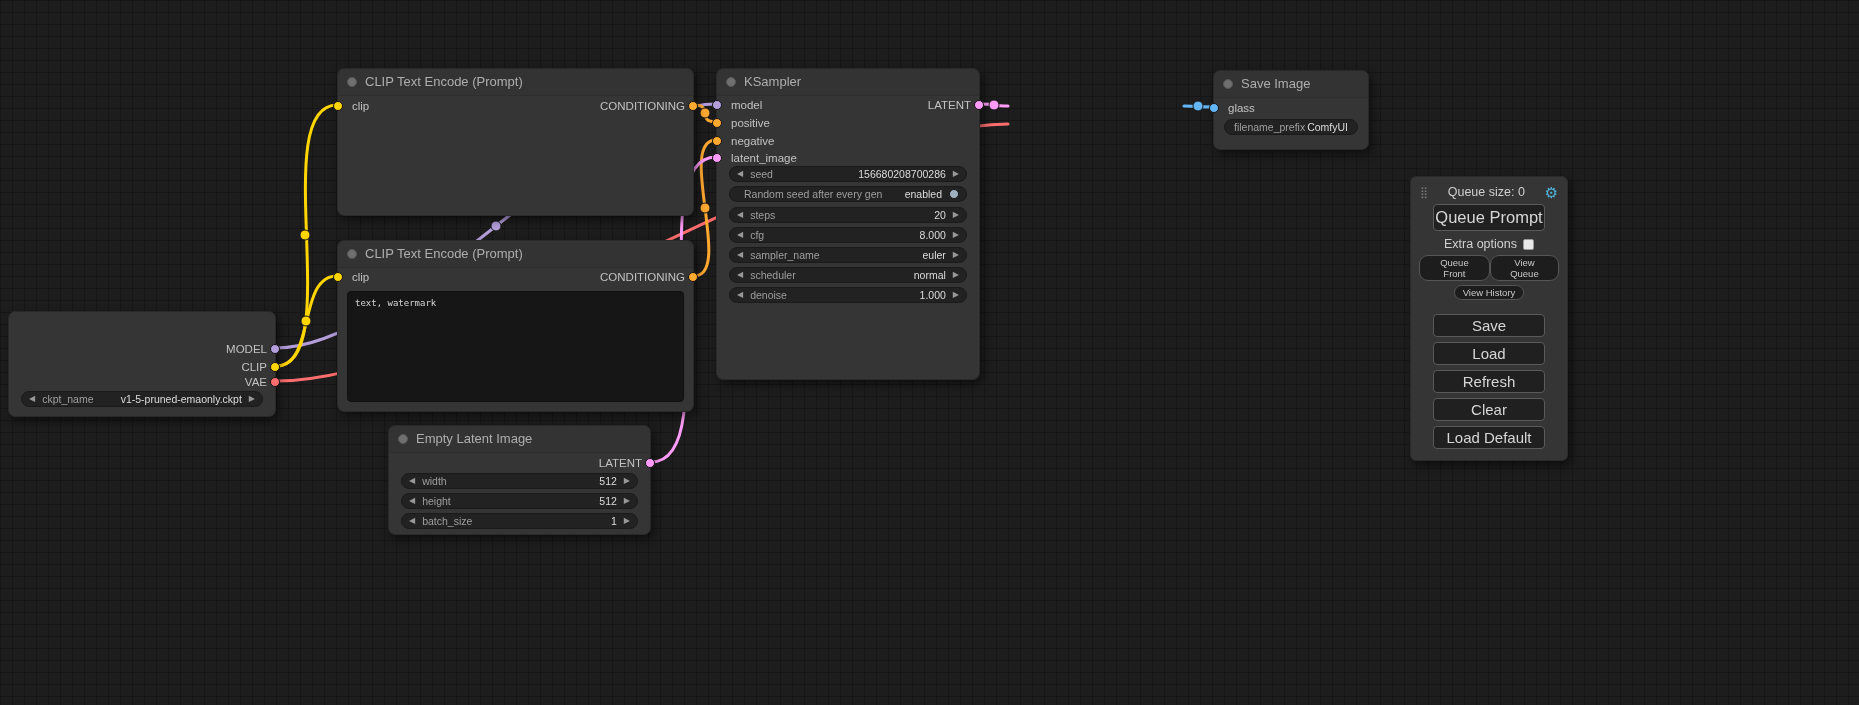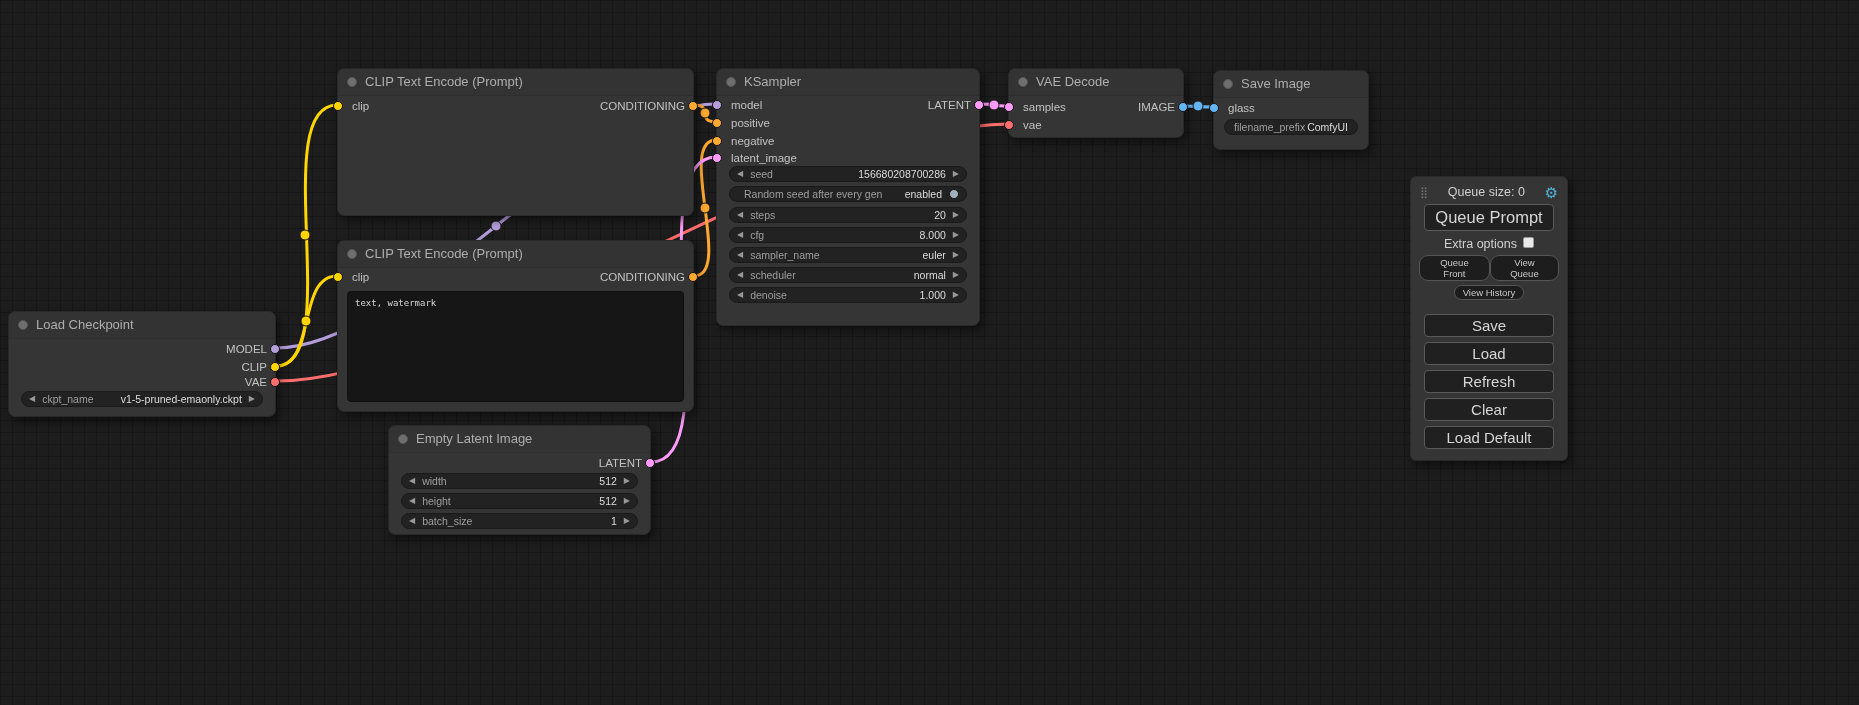--- a/index.html
+++ b/index.html
@@ -40,25 +40,25 @@
         font-family:"DejaVu Sans Mono",monospace;font-size:9px;line-height:1.5;
         padding:5px 7px;white-space:pre-wrap;overflow:hidden;}
   
   .menu{position:absolute;left:1410px;top:176px;width:158px;background:#353535;border:1px solid #2b2b2b;
         border-radius:6px;box-shadow:3px 4px 10px rgba(0,0,0,.55);z-index:4;
         padding:5px 7px 11px;box-sizing:border-box;}
   .menu-header{display:flex;align-items:center;justify-content:space-between;color:#cfcfcf;
         font-size:12.5px;height:20px;padding:0 2px;}
   .drag-handle{color:#787878;font-size:11px;cursor:move;}
   .gear{color:#4fb3d9;font-size:15px;cursor:pointer;line-height:15px;}
-  .btn{display:block;width:130px;margin:5px auto 0;background:#202020;border:1px solid #5a5a5a;
+  .btn{display:block;width:112px;margin:5px auto 0;background:#202020;border:1px solid #5a5a5a;
         border-radius:4px;color:#d6d6d6;font-size:15px;text-align:center;padding:2px 0;
         cursor:pointer;font-family:"Liberation Sans",sans-serif;}
   .btn.queue{font-size:16.5px;padding:3px 0;margin-top:2px;}
-  .extra{display:flex;justify-content:center;gap:6px;color:#d0d0d0;
+  .extra{display:flex;align-items:center;justify-content:center;gap:6px;color:#d0d0d0;
         font-size:12.5px;margin-top:6px;}
   .checkbox{width:11px;height:11px;background:#e9e9e9;border:1px solid #9a9a9a;border-radius:2px;
         box-sizing:border-box;cursor:pointer;}
   .small-row{display:flex;justify-content:space-between;margin:4px 1px 0;}
   .btn-small{background:#1d1d1d;border:1px solid #555;border-radius:9px;color:#c9c9c9;
         font-size:9.5px;padding:1px 8px;cursor:pointer;font-family:"Liberation Sans",sans-serif;}
   .center-row{display:flex;justify-content:center;margin-top:4px;}
   .gap{height:9px;}
 </style>
 </head>
@@ -84,24 +84,20 @@
       <circle cx="306" cy="321" r="5" fill="#FFD500"></circle>
       <circle cx="705" cy="113" r="5" fill="#FFA931"></circle>
       <circle cx="705" cy="208" r="5" fill="#FFA931"></circle>
       <circle cx="684" cy="310" r="5" fill="#FF9CF9"></circle>
       <circle cx="994" cy="105" r="5" fill="#FF9CF9"></circle>
       <circle cx="1198" cy="106" r="5" fill="#64B5F6"></circle>
     </g>
   </svg>
 
   <div class="node" style="left:8px;top:311px;width:268px;height:106px;">
-    <div class="node-title">
-      <span class="title-dot"></span>
-      <span>Load Checkpoint</span>
-    </div>
     <div class="slot out" style="top:29px">MODEL</div>
     <div class="slot out" style="top:47px">CLIP</div>
     <div class="slot out" style="top:62px">VAE</div>
     <span class="dot out" style="top: 32px; background: rgb(179, 157, 219);"></span>
     <span class="dot out" style="top: 50px; background: rgb(255, 213, 0);"></span>
     <span class="dot out" style="top: 65px; background: rgb(255, 110, 110);"></span>
     <div class="widget" style="top:79px">
       <span class="warrow">◀</span>
       <span class="wlabel">ckpt_name</span>
       <span class="wvalue">v1-5-pruned-emaonly.ckpt</span>
@@ -152,21 +148,21 @@
       <span class="warrow">▶</span>
     </div>
     <div class="widget" style="top:87px">
       <span class="warrow">◀</span>
       <span class="wlabel">batch_size</span>
       <span class="wvalue">1</span>
       <span class="warrow">▶</span>
     </div>
   </div>
 
-  <div class="node" style="left:716px;top:68px;width:264px;height:258px;">
+  <div class="node" style="left:716px;top:68px;width:264px;height:312px;">
     <div class="node-title">
       <span class="title-dot"></span>
       <span>KSampler</span>
     </div>
     <div class="slot in" style="top:28px">model</div>
     <div class="slot in" style="top:46px">positive</div>
     <div class="slot in" style="top:64px">negative</div>
     <div class="slot in" style="top:81px">latent_image</div>
     <div class="slot out" style="top:28px">LATENT</div>
     <span class="dot in" style="top: 31px; background: rgb(179, 157, 219);"></span>
@@ -211,32 +207,20 @@
       <span class="warrow">▶</span>
     </div>
     <div class="widget" style="top:218px">
       <span class="warrow">◀</span>
       <span class="wlabel">denoise</span>
       <span class="wvalue">1.000</span>
       <span class="warrow">▶</span>
     </div>
   </div>
 
-  <div class="node" style="left:1008px;top:68px;width:176px;height:70px;">
-    <div class="node-title">
-      <span class="title-dot"></span>
-      <span>VAE Decode</span>
-    </div>
-    <div class="slot in" style="top:30px">samples</div>
-    <div class="slot in" style="top:48px">vae</div>
-    <div class="slot out" style="top:30px">IMAGE</div>
-    <span class="dot in" style="top: 33px; background: rgb(255, 156, 249);"></span>
-    <span class="dot in" style="top: 51px; background: rgb(255, 110, 110);"></span>
-    <span class="dot out" style="top: 33px; background: rgb(100, 181, 246);"></span>
-  </div>
 
   <div class="node" style="left:1213px;top:70px;width:156px;height:80px;">
     <div class="node-title">
       <span class="title-dot"></span>
       <span>Save Image</span>
     </div>
     <div class="slot in" style="top:29px">glass</div>
     <span class="dot in" style="top: 32px; background: rgb(100, 181, 246);"></span>
     <div class="widget textw" style="top:48px;left:10px;right:10px;">
       <span class="wlabel">filename_prefix</span>

